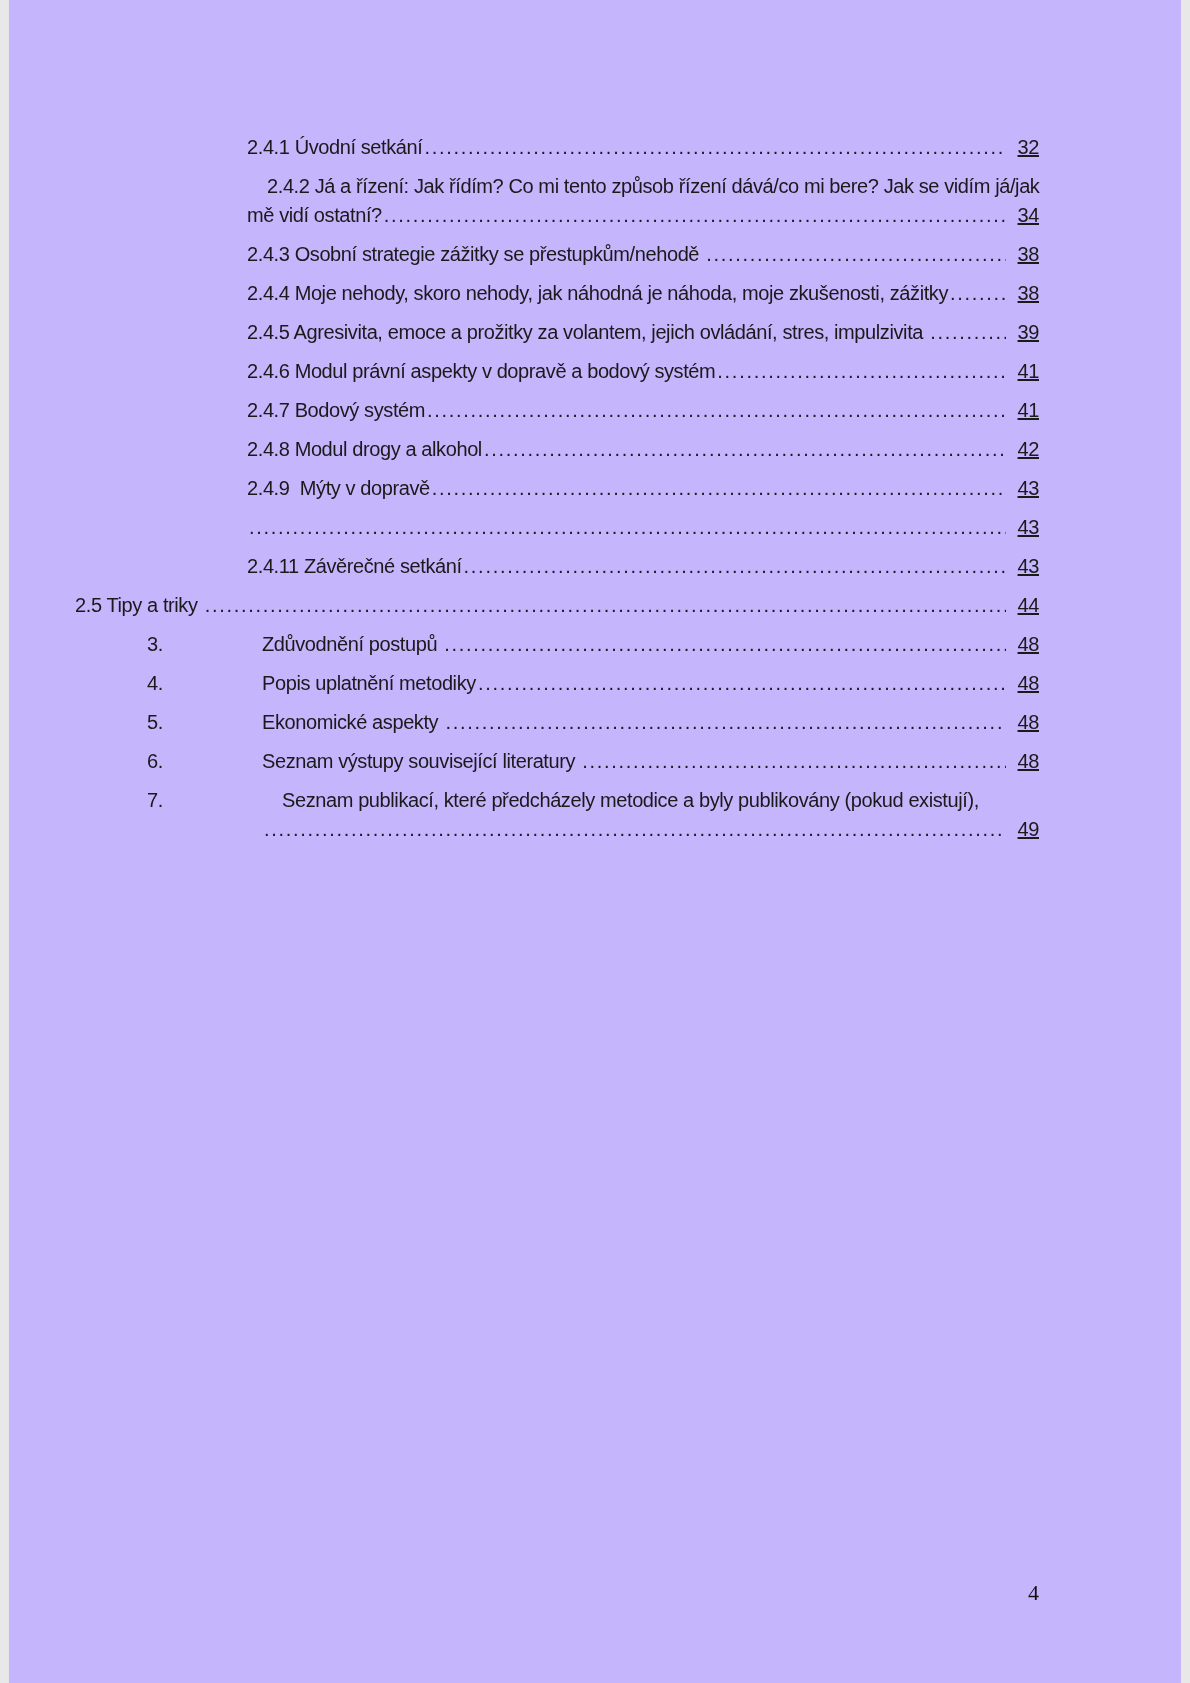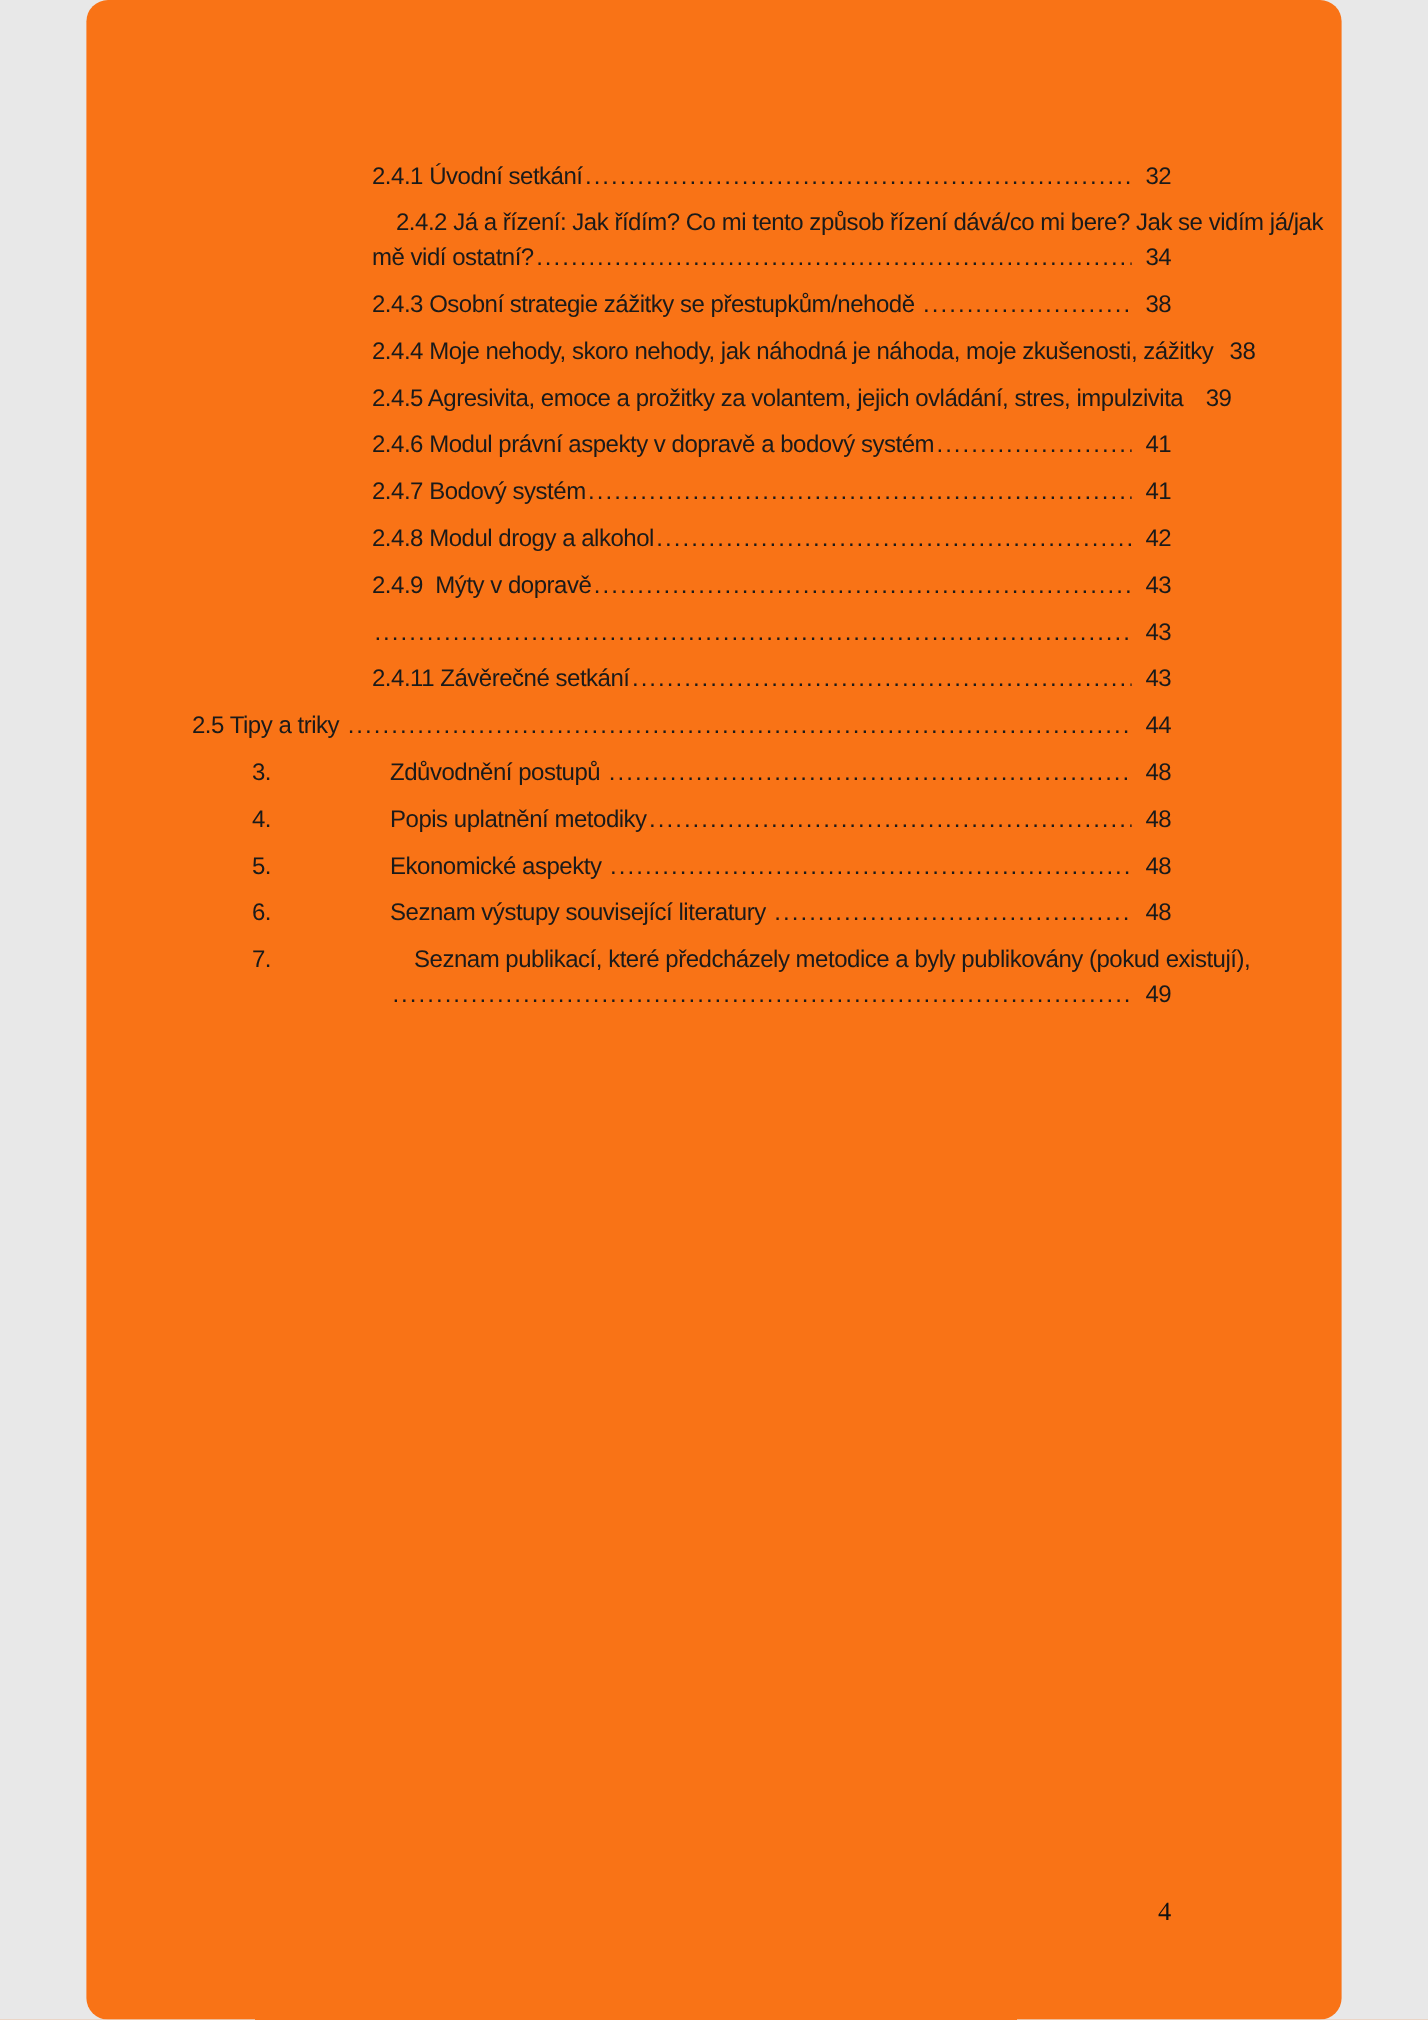--- a/index.html
+++ b/index.html
@@ -1,41 +1,40 @@
 <!DOCTYPE html>
 <html><head>
 <meta charset="utf-8">
 <style>
   html, body { margin: 0; padding: 0; background: #e8e8e8; }
   .page {
     position: relative;
-    width: 1046px;
+    width: 1172px;
     height: 1683px;
     margin: 0 auto;
-    background: #f97316;
+    background: #c4b5fd;
     font-family: "Liberation Sans", sans-serif;
     color: #1a1a1a;
     overflow: hidden;
-    border-radius: 18px;
   }
   .toc {
     position: absolute;
     left: 0;
     top: 133px;
     right: 142px;
   }
   .toc-entry {
     display: flex;
     font-size: 20px;
     line-height: 29px;
     letter-spacing: -0.4px;
     margin-bottom: 10px;
   }
   .level3 { padding-left: 238px; }
-  .level2 { padding-left: 88px; }
+  .level2 { padding-left: 66px; }
   .level1 { padding-left: 138px; }
   .num { flex: 0 0 115px; width: 115px; }
   .content { flex: 1 1 auto; min-width: 0; }
   .tline { white-space: nowrap; margin-left: 20px; }
   .trow { display: flex; align-items: baseline; }
   .t { flex: 0 0 auto; white-space: pre; }
   .dots {
     flex: 1 1 0;
     min-width: 0;
     overflow: hidden;
@@ -44,20 +43,21 @@
   }
   .dots::after {
     letter-spacing: 1.7px;
     content: "................................................................................................................................................................................................................................................................";
   }
   .pg {
     flex: 0 0 auto;
     padding-left: 7px;
     min-width: 26px;
     text-align: right;
+    text-decoration: underline;
   }
   .footer-page-number {
     position: absolute;
     top: 1578px;
     right: 142px;
     font-family: "Liberation Serif", serif;
     font-size: 22px;
     line-height: 29px;
     color: #111111;
   }

